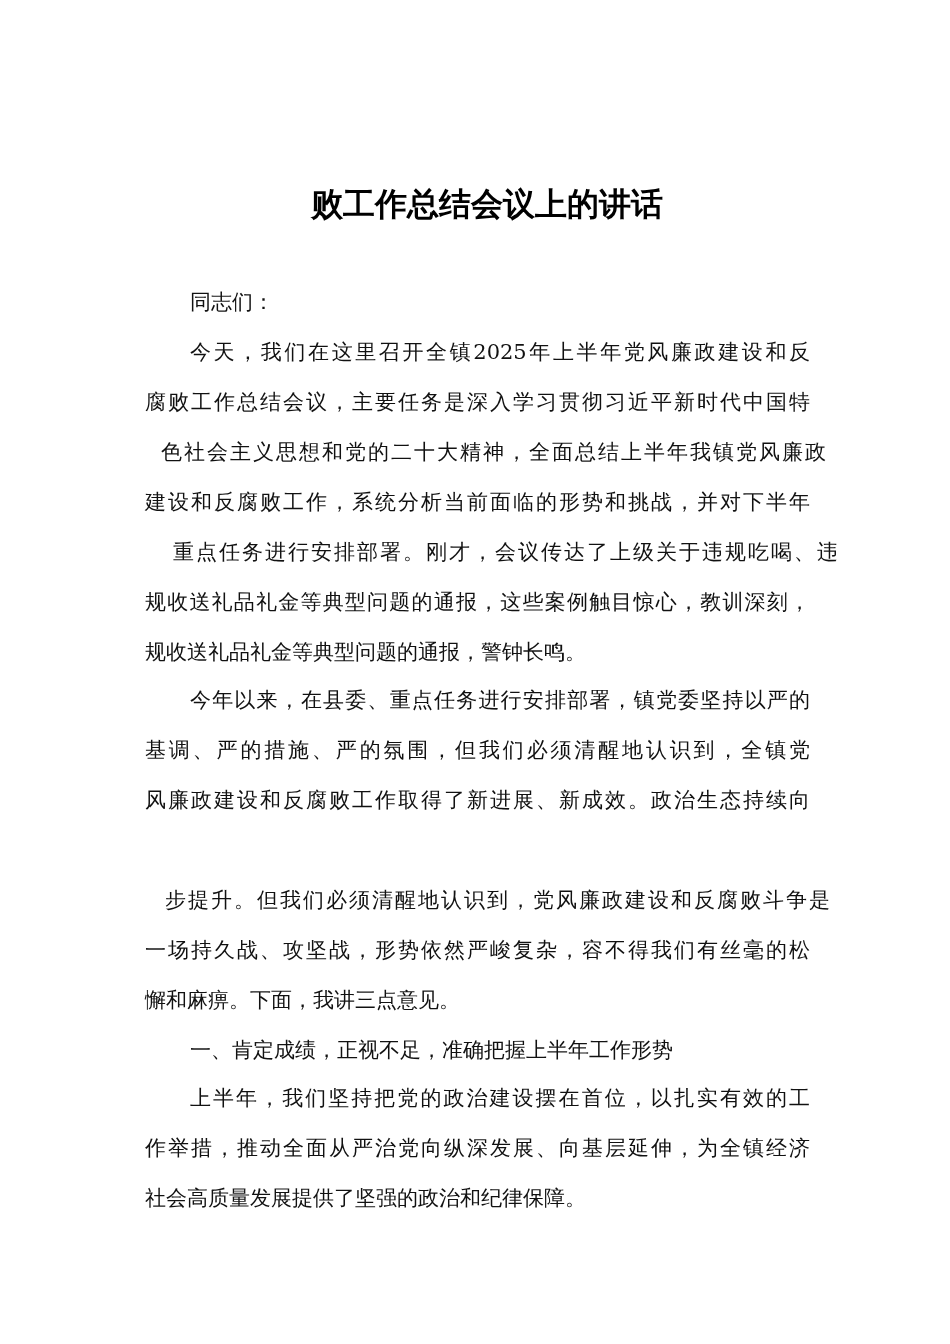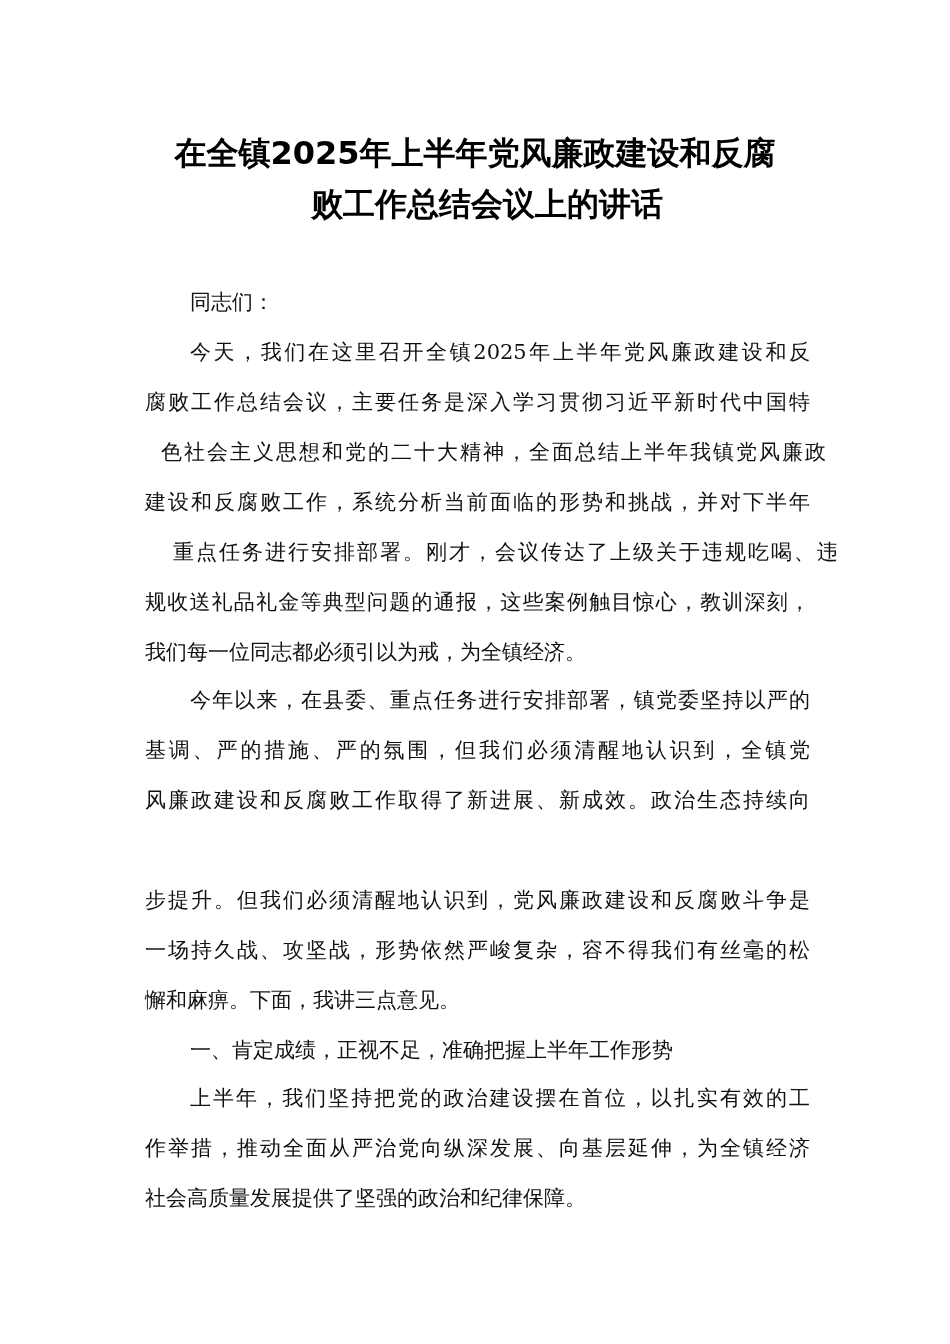--- a/index.html
+++ b/index.html
@@ -17,37 +17,36 @@
       text-align: justify; text-align-last: justify;
     }
     .line.last { text-align-last: left; }
     .line.indent { left: 190px; width: 620px; }
   </style>
 </head>
 <body>
 
 <div class="page">
 
-  <div class="title-line" style="top:132px;">在全镇2025年上半年党风廉政建设和反腐</div>
   <div class="title-line" style="top:183px;margin-left:12px;">败工作总结会议上的讲话</div>
 
   <div class="line indent last" style="top:288px; left:190px;">同志们：</div>
 
   <div class="line indent" style="top:338px;"> 今天，我们在这里召开全镇2025年上半年党风廉政建设和反</div>
   <div class="line" style="top:388px;">腐败工作总结会议，主要任务是深入学习贯彻习近平新时代中国特</div>
   <div class="line" style="top:438px;margin-left:16px;">色社会主义思想和党的二十大精神，全面总结上半年我镇党风廉政</div>
   <div class="line" style="top:488px;">建设和反腐败工作，系统分析当前面临的形势和挑战，并对下半年</div>
   <div class="line" style="top:538px;margin-left:28px;">重点任务进行安排部署。刚才，会议传达了上级关于违规吃喝、违</div>
   <div class="line" style="top:588px;">规收送礼品礼金等典型问题的通报，这些案例触目惊心，教训深刻，</div>
-  <div class="line last" style="top:638px;">我们每一位同志都必须引以为戒，为全镇经济。</div>
+  <div class="line last" style="top:638px;">规收送礼品礼金等典型问题的通报，警钟长鸣。</div>
 
   <div class="line indent" style="top:686px;">今年以来，在县委、重点任务进行安排部署，镇党委坚持以严的</div>
   <div class="line" style="top:736px;">基调、严的措施、严的氛围，但我们必须清醒地认识到，全镇党</div>
   <div class="line" style="top:786px;">风廉政建设和反腐败工作取得了新进展、新成效。政治生态持续向</div>
-  <div class="line" style="top:886px;">步提升。但我们必须清醒地认识到，党风廉政建设和反腐败斗争是</div>
+  <div class="line" style="top:886px;margin-left:20px;">步提升。但我们必须清醒地认识到，党风廉政建设和反腐败斗争是</div>
   <div class="line" style="top:936px;">一场持久战、攻坚战，形势依然严峻复杂，容不得我们有丝毫的松</div>
   <div class="line last" style="top:986px;">懈和麻痹。下面，我讲三点意见。</div>
 
   <div class="line indent last" style="top:1036px;">一、肯定成绩，正视不足，准确把握上半年工作形势</div>
 
   <div class="line indent" style="top:1084px;"> 上半年，我们坚持把党的政治建设摆在首位，以扎实有效的工</div>
   <div class="line" style="top:1134px;">作举措，推动全面从严治党向纵深发展、向基层延伸，为全镇经济</div>
   <div class="line last" style="top:1184px;">社会高质量发展提供了坚强的政治和纪律保障。</div>
 
 </div>

